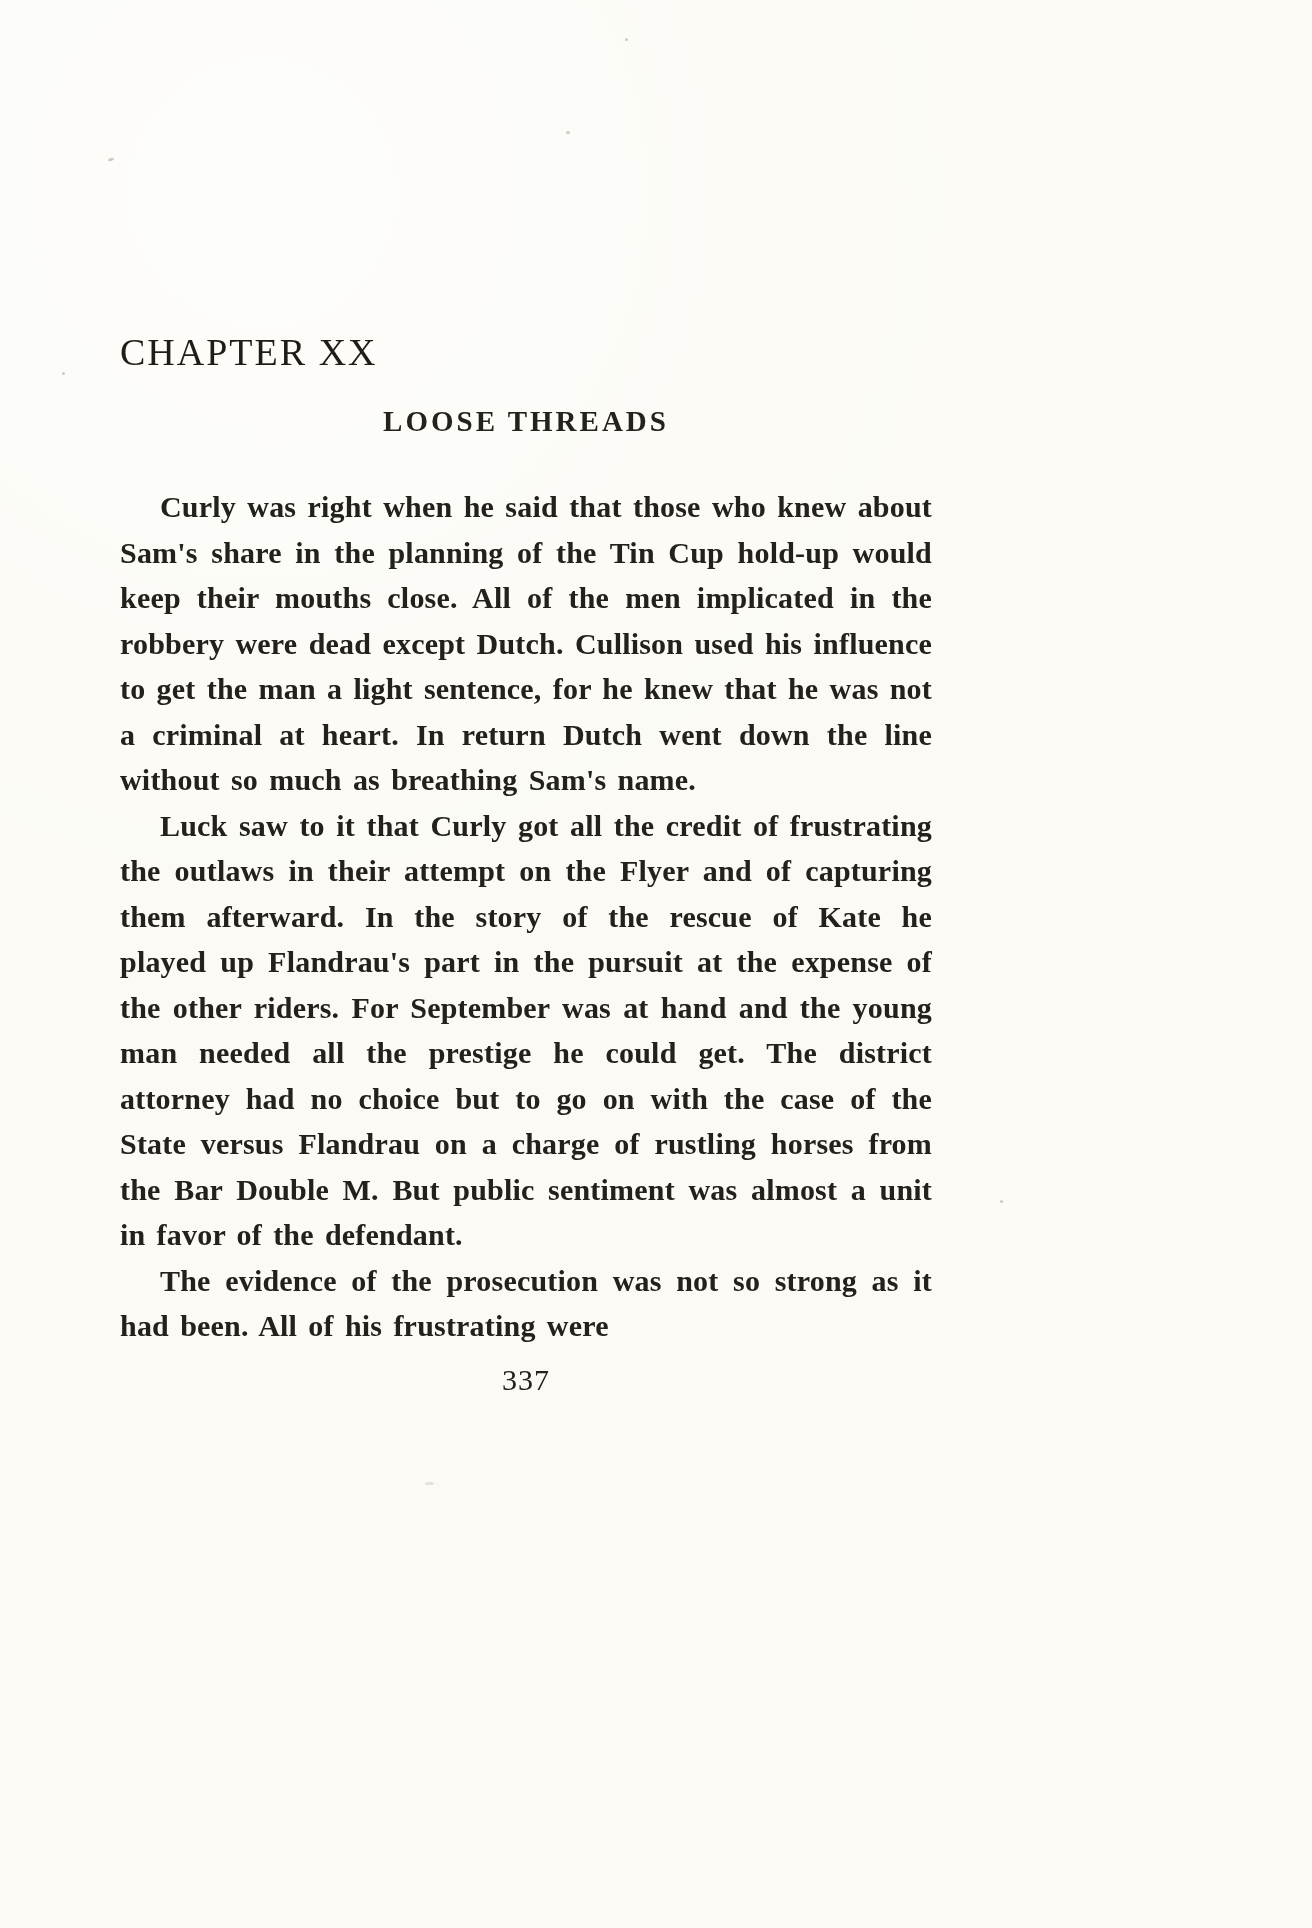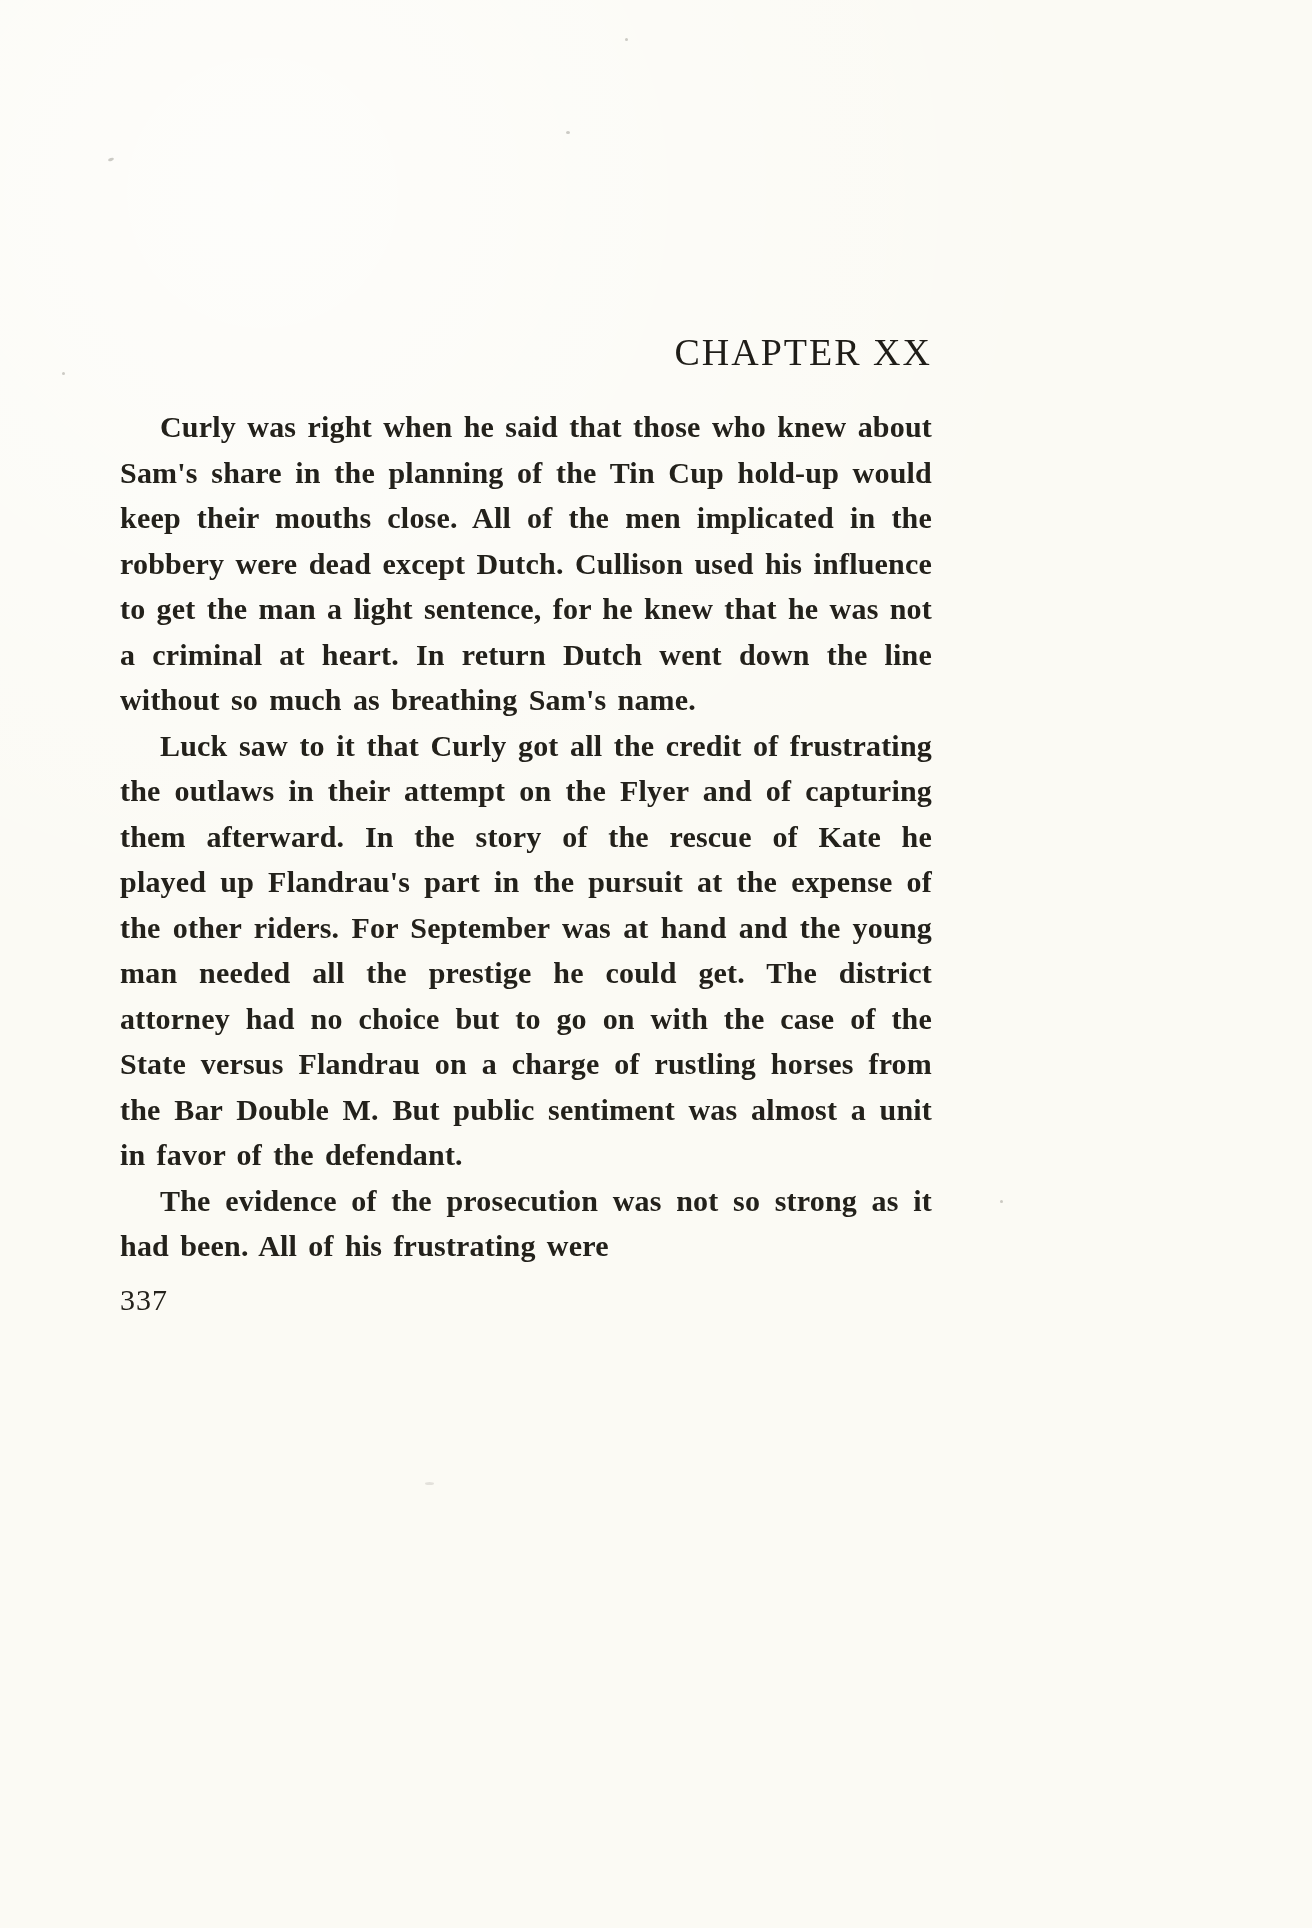--- a/index.html
+++ b/index.html
@@ -23,21 +23,21 @@
       #fbfaf4;
   }
   .content {
     position: absolute;
     left: 120px;
     top: 330px;
     width: 812px;
   }
   .chapter-heading {
     margin: 0 0 30px 0;
-    text-align: right;
+    text-align: left;
     font-size: 38px;
     font-weight: 500;
     letter-spacing: 2px;
     line-height: 44px;
     color: #1f1d18;
   }
   .section-title {
     margin: 0 0 46px 0;
     text-align: center;
     font-size: 29px;
@@ -52,21 +52,21 @@
     line-height: 45.5px;
     text-align: justify;
     text-indent: 40px;
     word-spacing: 3.5px;
     letter-spacing: 0.2px;
     color: #23211b;
     font-weight: bold;
   }
   .page-number {
     margin-top: 14px;
-    text-align: left;
+    text-align: center;
     font-size: 30px;
     letter-spacing: 1px;
     color: #23211b;
   }
   
   .speck {
     position: absolute;
     background: rgba(60, 55, 45, 0.25);
     border-radius: 50%;
   }
@@ -86,20 +86,21 @@
   <span class="speck speck-2"></span>
   <span class="speck speck-3"></span>
   <span class="speck speck-4"></span>
   <span class="speck speck-5"></span>
   <span class="speck speck-6"></span>
 
   <div class="content">
 
     <h1 class="chapter-heading">CHAPTER XX</h1>
 
+    <h2 class="section-title">LOOSE THREADS</h2>
 
     <div class="body-text">
       <p>Curly was right when he said that those who knew about Sam's share in the planning of the Tin Cup hold-up would keep their mouths close. All of the men implicated in the robbery were dead except Dutch. Cullison used his influence to get the man a light sentence, for he knew that he was not a criminal at heart. In return Dutch went down the line without so much as breathing Sam's name.</p>
       <p>Luck saw to it that Curly got all the credit of frustrating the outlaws in their attempt on the Flyer and of capturing them afterward. In the story of the rescue of Kate he played up Flandrau's part in the pursuit at the expense of the other riders. For September was at hand and the young man needed all the prestige he could get. The district attorney had no choice but to go on with the case of the State versus Flandrau on a charge of rustling horses from the Bar Double M. But public sentiment was almost a unit in favor of the defendant.</p>
       <p>The evidence of the prosecution was not so strong as it had been. All of his frustrating were</p>
     </div>
 
     <div class="page-number">337</div>
 
   </div>

